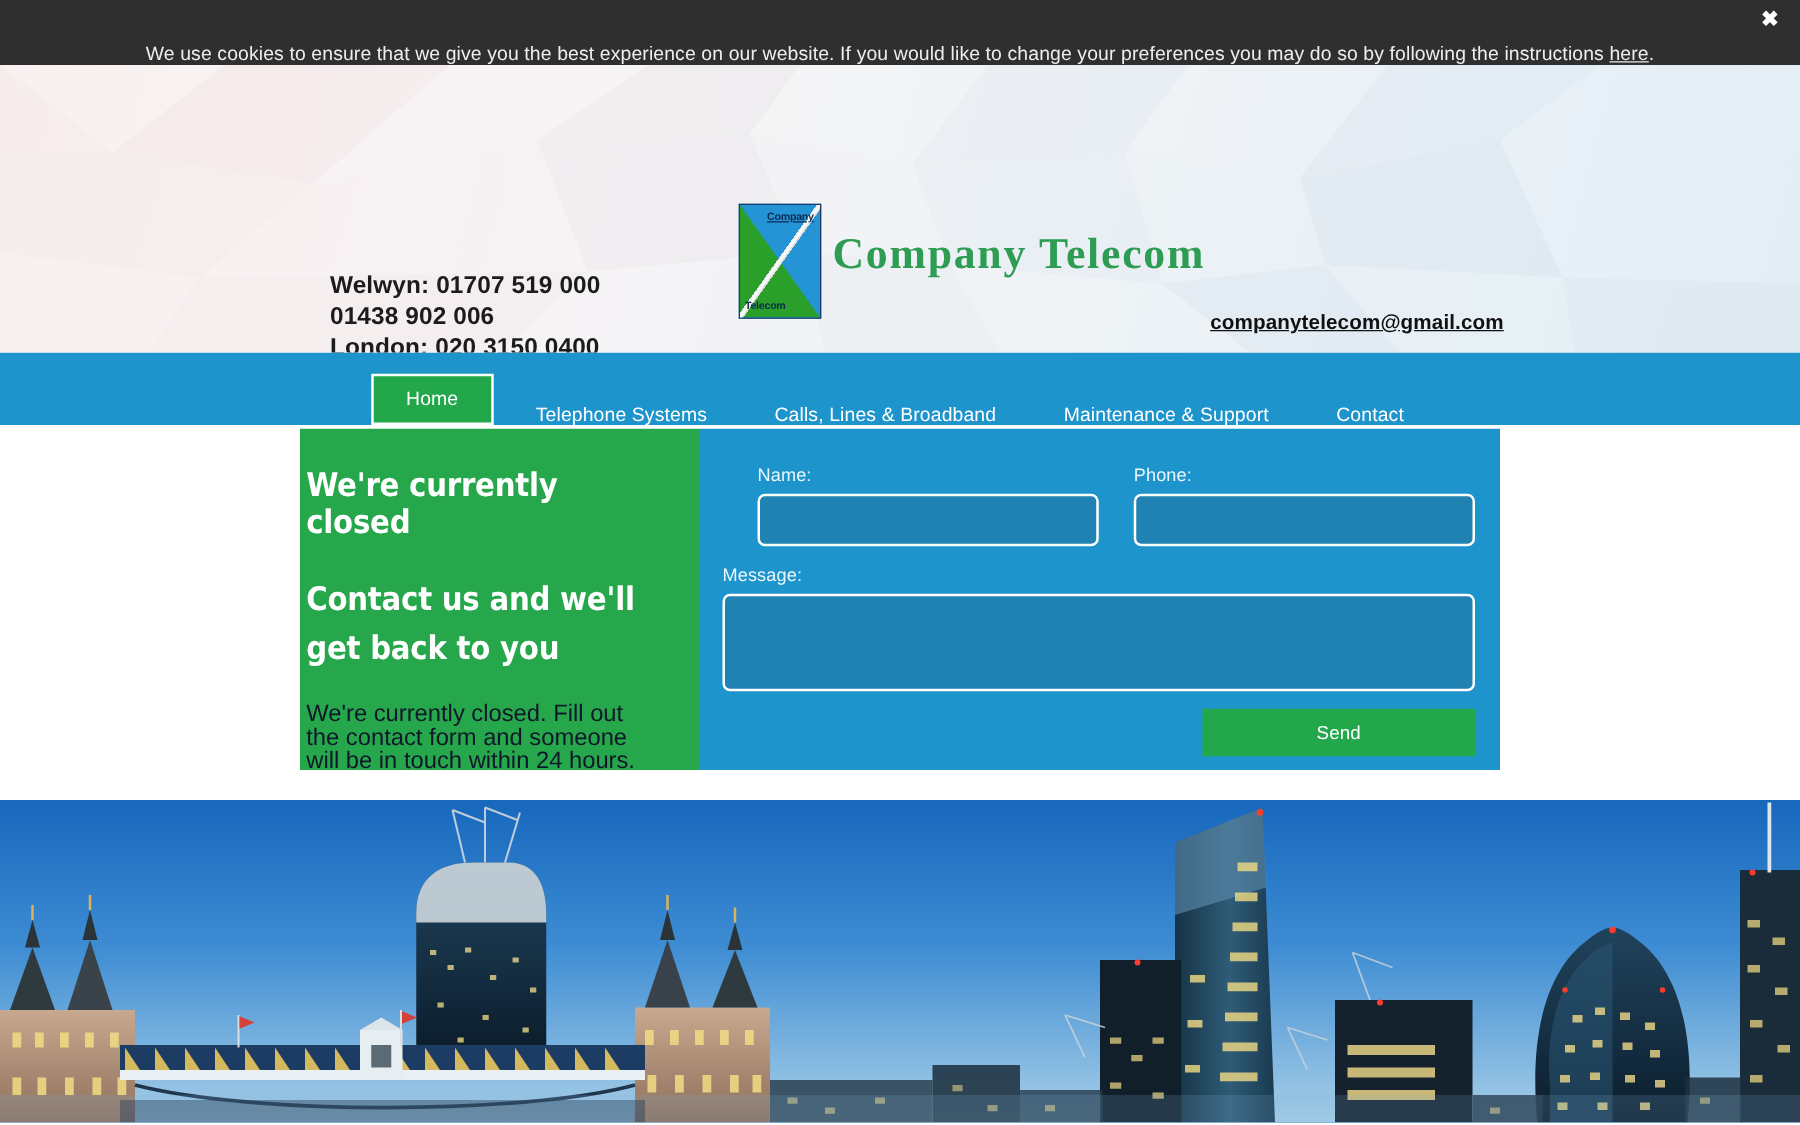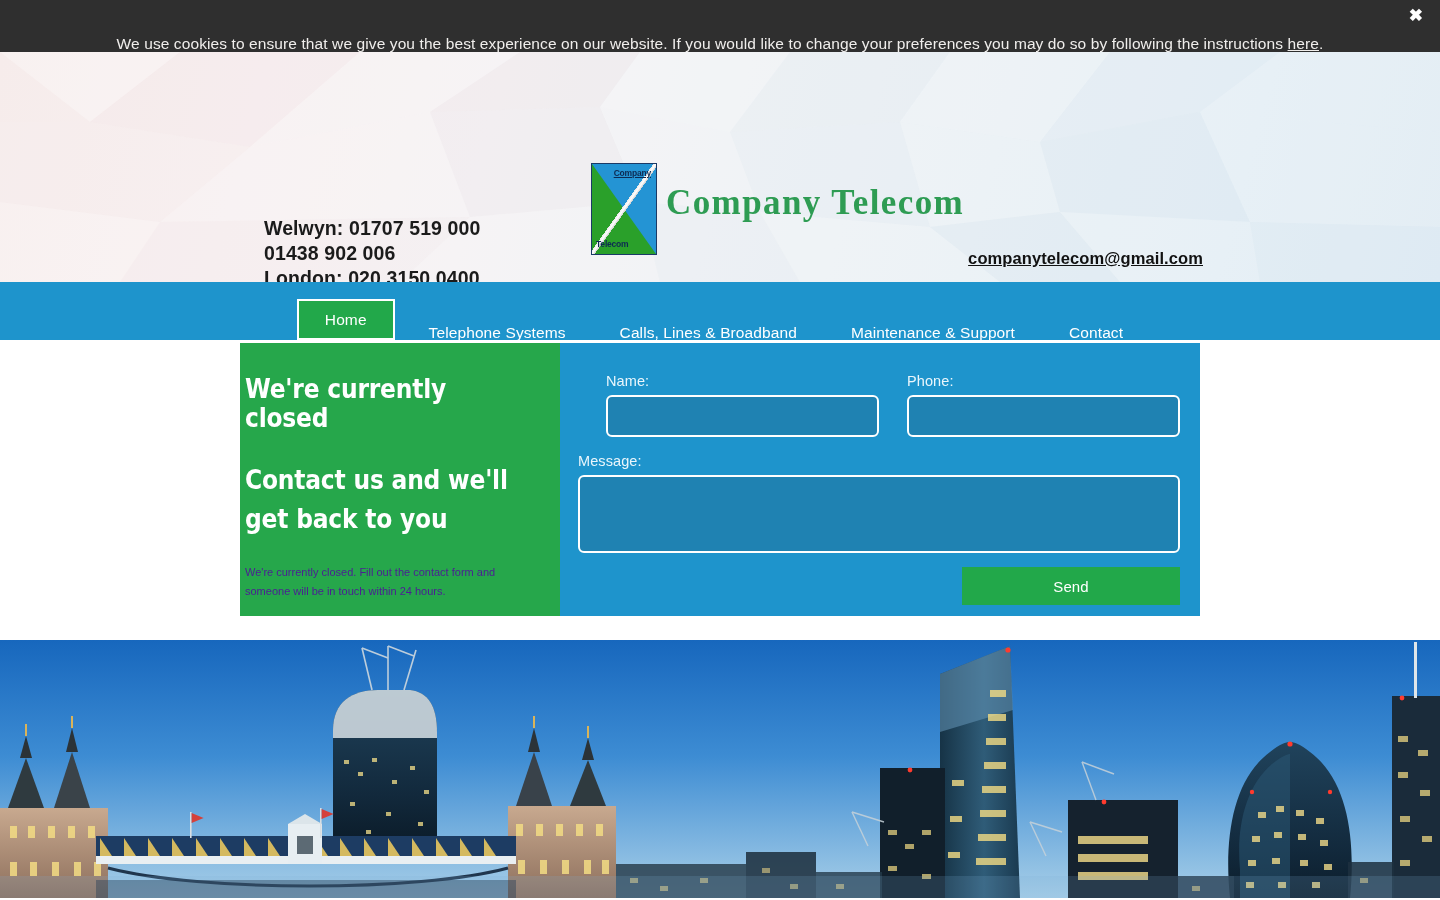--- a/index.html
+++ b/index.html
@@ -211,23 +211,23 @@
   }
   .cl-h2 {
     font-family: "DejaVu Sans Condensed", "Liberation Sans Narrow", "Liberation Sans", sans-serif;
     font-size: 26px;
     font-weight: 700;
     line-height: 1.5;
     letter-spacing: -0.2px;
     margin-bottom: 24px;
   }
   .cl-p {
-    font-size: 11px;
+    font-size: 19px;
     line-height: 18.5px;
-    color: #4c1d95;
+    color: #0f172a;
     margin-top: 11px;
   }
 
   .contact-right {
     flex: 1;
     background: #1e94cc;
     padding: 30px 20px 0 18px;
   }
   .field-row {
     display: flex;

